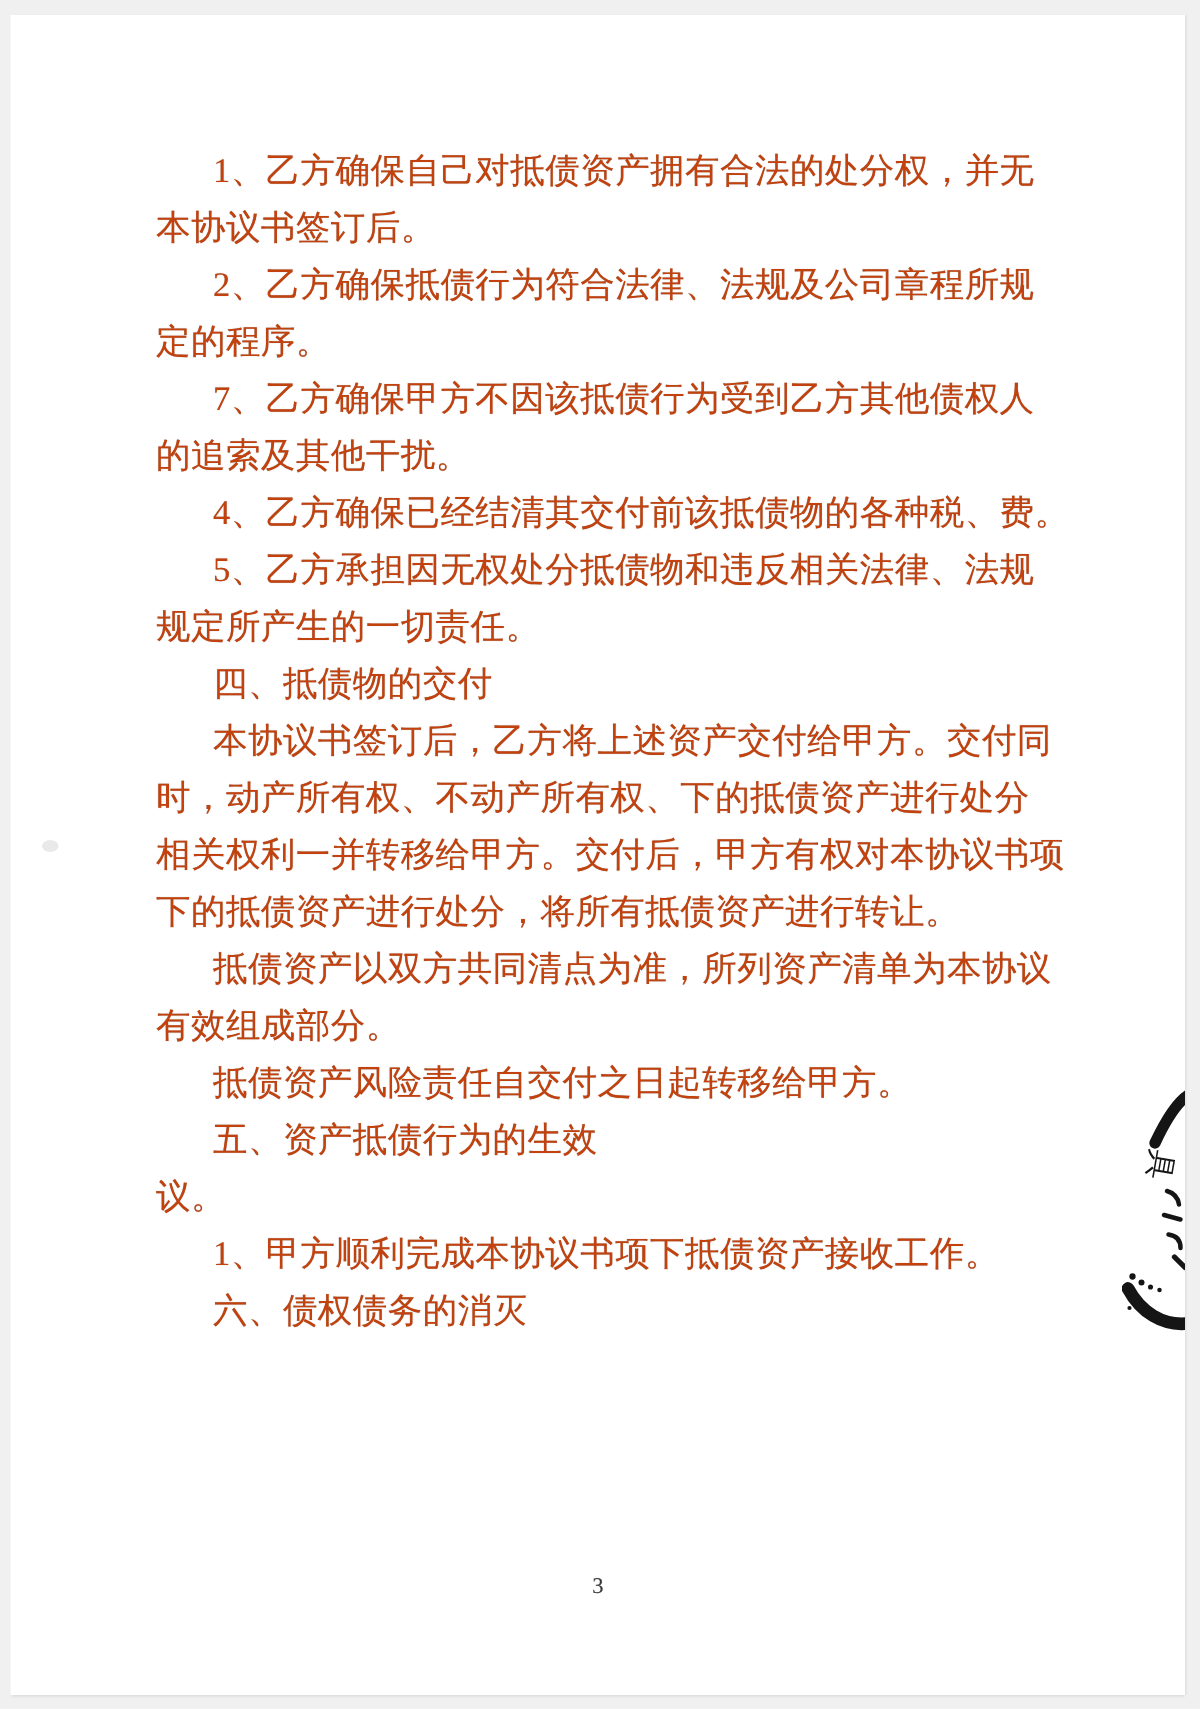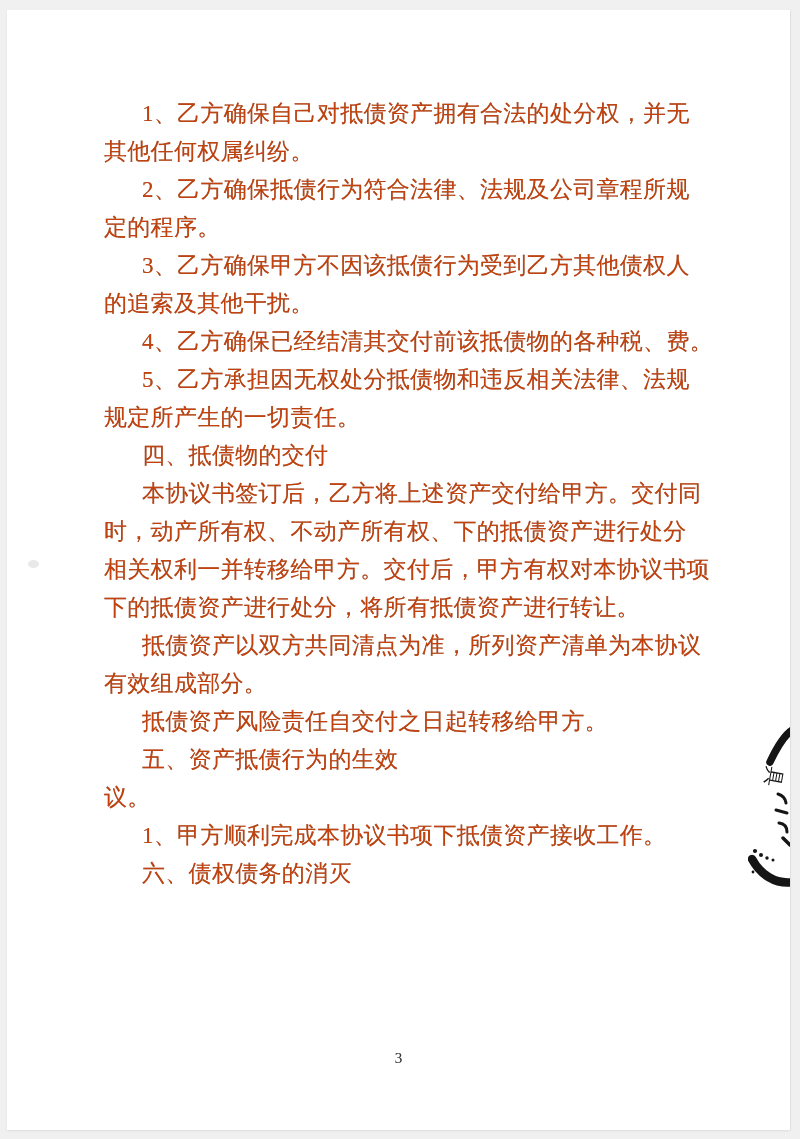--- a/index.html
+++ b/index.html
@@ -75,28 +75,28 @@
 </head>
 <body>
 
 <div class="scan-frame">
   <div class="paper">
 
     <div class="doc-body">
 
     <div class="para">
           <div class="line first">1、乙方确保自己对抵债资产拥有合法的处分权，并无</div>
-          <div class="line">其他任何权属纠纷。</div>
+          <div class="line">本协议书签订后。</div>
         </div>
         <div class="para">
           <div class="line first">2、乙方确保抵债行为符合法律、法规及公司章程所规</div>
           <div class="line">定的程序。</div>
         </div>
         <div class="para">
-          <div class="line first">3、乙方确保甲方不因该抵债行为受到乙方其他债权人</div>
+          <div class="line first">7、乙方确保甲方不因该抵债行为受到乙方其他债权人</div>
           <div class="line">的追索及其他干扰。</div>
         </div>
         <div class="para">
           <div class="line first">4、乙方确保已经结清其交付前该抵债物的各种税、费。</div>
         </div>
         <div class="para">
           <div class="line first">5、乙方承担因无权处分抵债物和违反相关法律、法规</div>
           <div class="line">规定所产生的一切责任。</div>
         </div>
         <div class="para">

